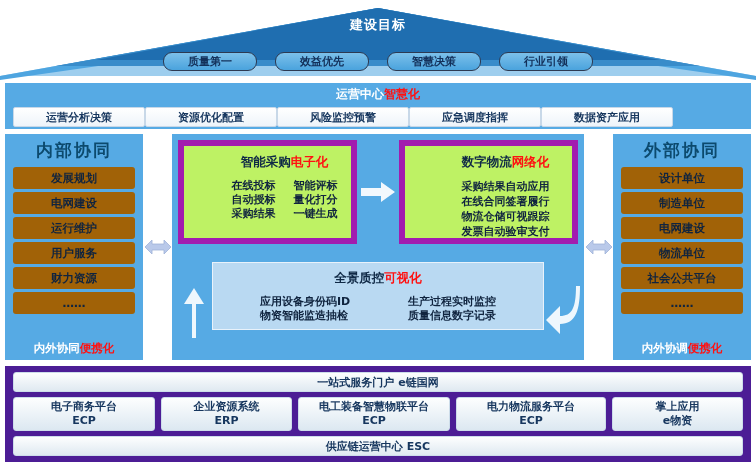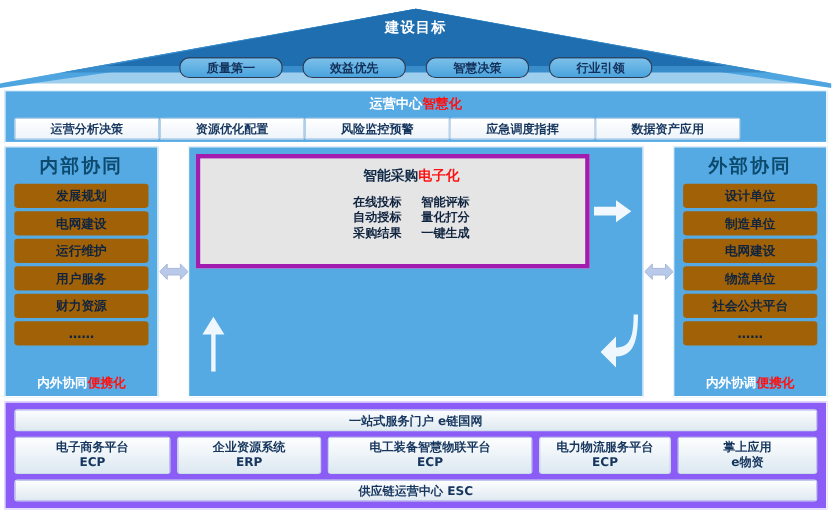--- a/index.html
+++ b/index.html
@@ -143,22 +143,22 @@
     border: 1px solid #ffffff;
     position: relative;
     padding: 6px;
   }
   .center-top-row {
     display: flex;
     align-items: stretch;
     height: 104px;
   }
   .panel {
-    background: #e5e5e5;
-    border: 4px solid #a21caf;
+    background: #bef264;
+    border: 6px solid #a21caf;
     flex: 1;
     padding-top: 8px;
     position: relative;
     padding-left: 34px;
   }
   .panel-title {
     text-align: center;
     font-size: 12.5px;
     font-weight: bold;
     color: #0f2946;
@@ -204,21 +204,21 @@
     position: absolute;
     width: 34px;
     height: 56px;
   }
   .loop-left { left: 4px; bottom: 22px; }
   .loop-right { right: 4px; bottom: 22px; }
 
   
   .bottom {
     margin: 4px 4px 0 4px;
-    background: #8b5cf6;
+    background: #4c1d95;
     border: 1px solid #ffffff;
     padding: 6px 8px;
   }
   .bar-full {
     height: 20px;
     background: linear-gradient(180deg, #fdfefe 0%, #dfe9f1 100%);
     border: 1px solid #cdddea;
     border-radius: 3px;
     font-size: 11px;
     font-weight: bold;
@@ -241,22 +241,22 @@
     flex-direction: column;
     align-items: center;
     justify-content: center;
     font-size: 11px;
     font-weight: bold;
     color: #16365e;
     line-height: 14px;
   }
   .plat.p1 { width: 142px; }
   .plat.p2 { width: 131px; }
-  .plat.p3 { width: 186px; }
-  .plat.p4 { width: 120px; }
+  .plat.p3 { width: 152px; }
+  .plat.p4 { width: 150px; }
   .plat.p5 { flex: 1; }
 </style>
 </head>
 <body>
 
 <div class="roof">
   <svg class="roof-svg" width="756" height="80">
     <polygon points="378,8 756,76 756,80 378,26 0,80 0,76" fill="#4fa5e0"></polygon>
     <polygon points="378,8 700,66 56,66" fill="#1f6eb0"></polygon>
     <polygon points="378,8 756,76 0,76" fill="#4fa5e0" opacity="0.55"></polygon>
@@ -325,22 +325,50 @@
           </div>
         </div>
       </div>
 
       <div class="mid-arrow">
         <svg width="34" height="24" viewBox="0 0 34 24">
           <polygon points="0,8 20,8 20,2 34,12 20,22 20,16 0,16" fill="#ffffff" opacity="0.92"></polygon>
         </svg>
       </div>
 
-    </div>
-
+      <div class="panel">
+        <div class="panel-title">
+          <span>数字物流</span><span class="accent">网络化</span>
+        </div>
+        <div class="panel-lines">
+          <div>采购结果自动应用</div>
+          <div>在线合同签署履行</div>
+          <div>物流仓储可视跟踪</div>
+          <div>发票自动验审支付</div>
+        </div>
+      </div>
+    </div>
+
+    <div class="center-bottom-row">
+      <div class="panel-wide">
+        <div class="panel-title">
+          <span>全景质控</span><span class="accent">可视化</span>
+        </div>
+        <div class="panel-cols" style="gap:58px;">
+          <div>
+            <div>应用设备身份码ID</div>
+            <div>物资智能监造抽检</div>
+          </div>
+          <div>
+            <div>生产过程实时监控</div>
+            <div>质量信息数字记录</div>
+          </div>
+        </div>
+      </div>
+    </div>
 
     <svg class="loop-left" viewBox="0 0 34 56">
       <path d="M16,56 C16,40 16,30 16,22 L8,22 L18,6 L28,22 L20,22 C20,30 20,42 20,56 Z" fill="#ffffff" opacity="0.9"></path>
     </svg>
     <svg class="loop-right" viewBox="0 0 34 56">
       <path d="M30,4 C30,26 26,34 14,34 L14,24 L0,38 L14,52 L14,42 C30,42 34,28 34,4 Z" fill="#ffffff" opacity="0.9"></path>
     </svg>
   </div>
 
   <div class="gap-arrow">

